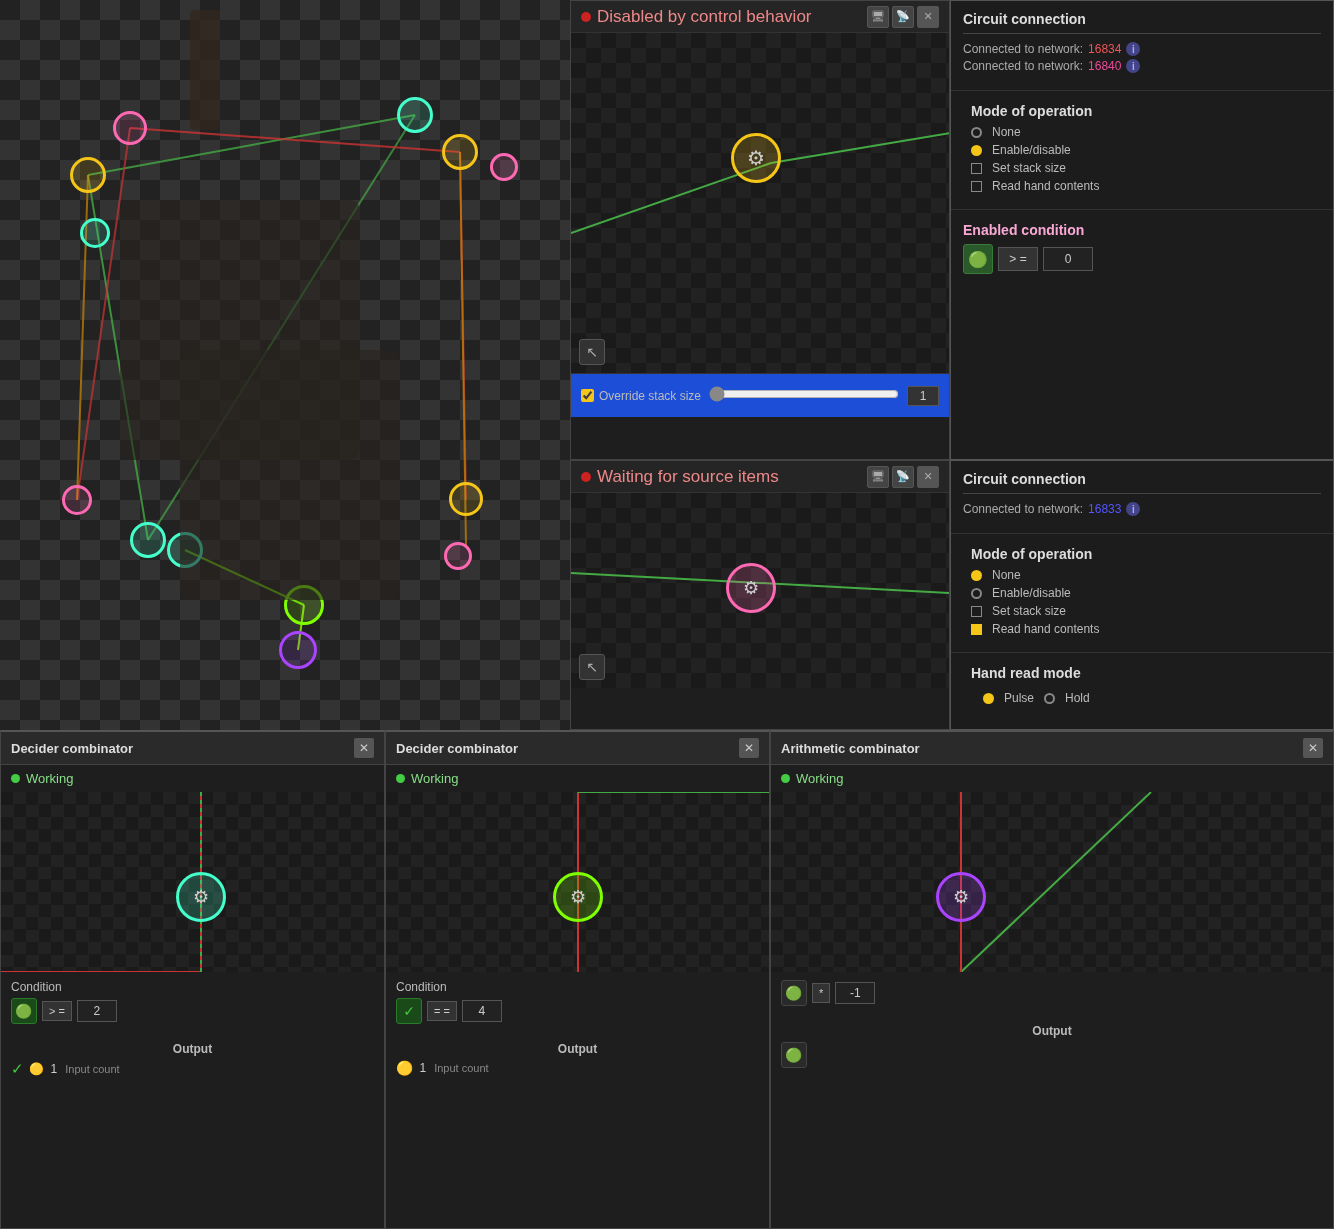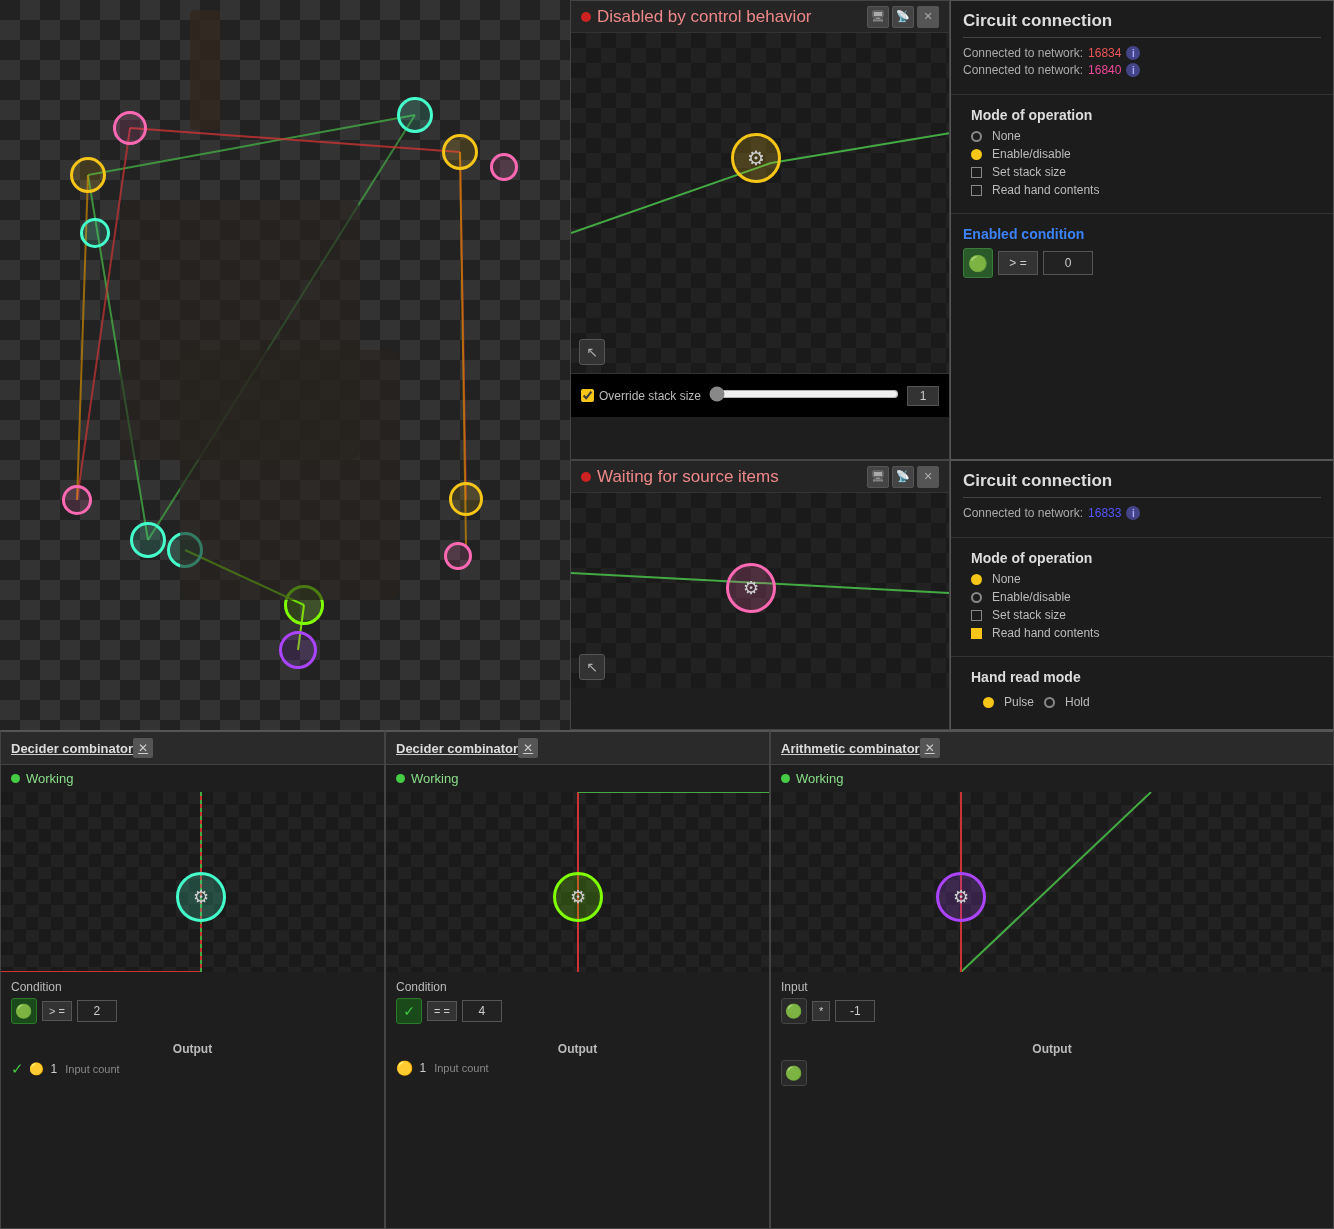--- a/index.html
+++ b/index.html
@@ -151,21 +151,21 @@
       align-items: center;
       justify-content: center;
     }
 
     
     .override-row {
       display: flex;
       align-items: center;
       gap: 8px;
       padding: 20px 10px;
-      background: #000000;
+      background: #1d4ed8;
       border-top: 1px solid #333;
       height: 44px;
     }
     .checkbox-label {
       display: flex;
       align-items: center;
       gap: 5px;
       font-size: 12px;
       color: #bbb;
       cursor: pointer;
@@ -190,21 +190,21 @@
       font-size: 12px;
       min-width: 32px;
       text-align: center;
     }
 
     
     .circuit-section {
       padding: 10px 12px;
     }
     .circuit-title {
-      font-size: 17px;
+      font-size: 14px;
       font-weight: bold;
       color: #ddd;
       border-bottom: 1px solid #444;
       padding-bottom: 6px;
       margin-bottom: 8px;
     }
     .network-line {
       display: flex;
       align-items: center;
       gap: 5px;
@@ -267,21 +267,21 @@
       display: inline-block;
     }
 
     
     .condition-section {
       padding: 8px 12px;
     }
     .condition-title {
       font-size: 14px;
       font-weight: bold;
-      color: #3b82f6;
+      color: #f9a8d4;
       margin-bottom: 6px;
     }
     .condition-row {
       display: flex;
       align-items: center;
       gap: 5px;
     }
     .signal-icon {
       width: 30px; height: 30px;
       background: #2a5a2a;
@@ -306,25 +306,24 @@
       padding: 4px 6px;
       font-size: 12px;
       width: 50px;
       text-align: center;
     }
 
     
     .bottom-panel-header {
       display: flex;
       align-items: center;
-      justify-content: flex-start;
+      justify-content: space-between;
       padding: 6px 10px;
       background: #2a2a2a;
       border-bottom: 1px solid #444;
-      text-decoration: underline;
     }
     .bottom-panel-title {
       font-size: 13px;
       font-weight: bold;
       color: #ddd;
     }
 
     .working-indicator {
       display: flex;
       align-items: center;
@@ -782,21 +781,20 @@
     <svg style="position:absolute;top:0;left:0;width:100%;height:100%;pointer-events:none">
       <line x1="190" y1="180" x2="380" y2="0" stroke="#4a4" stroke-width="2"></line>
       <line x1="190" y1="0" x2="190" y2="180" stroke="#c33" stroke-width="2"></line>
     </svg>
     <div class="entity-circle" style="left:165px;top:80px;width:50px;height:50px;border:3px solid #aa44ff;background:rgba(170,68,255,0.2)">
       <span style="font-size:18px">⚙</span>
     </div>
   </div>
 
   <div class="bottom-form">
-    <div class="form-row-label">Input</div>
     <div class="form-row">
       <div class="signal-icon-sm sig-dark">
         <span style="color:#888;font-size:14px">🟢</span>
       </div>
       <div class="operator-sm">*</div>
       <input type="text" class="val-sm" value="-1" style="">
     </div>
   </div>
 
   <div class="output-section">

